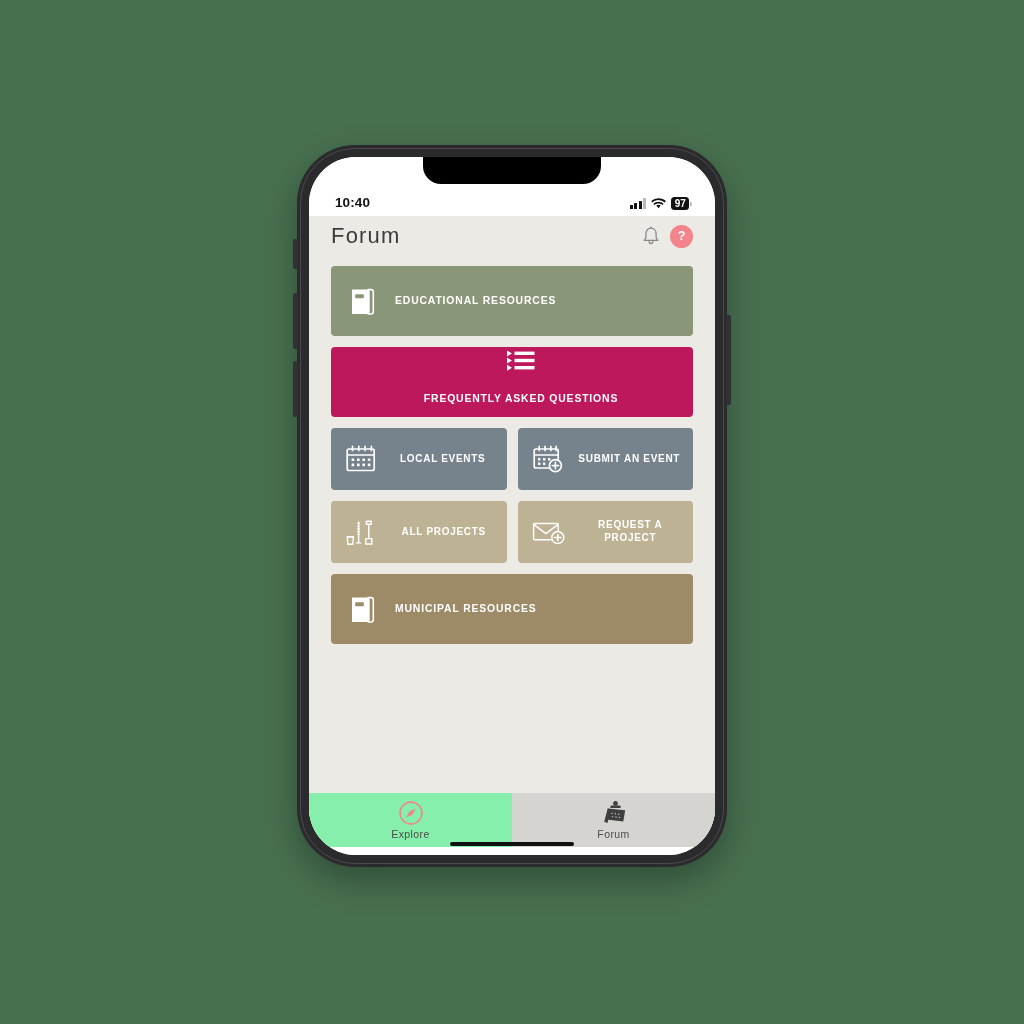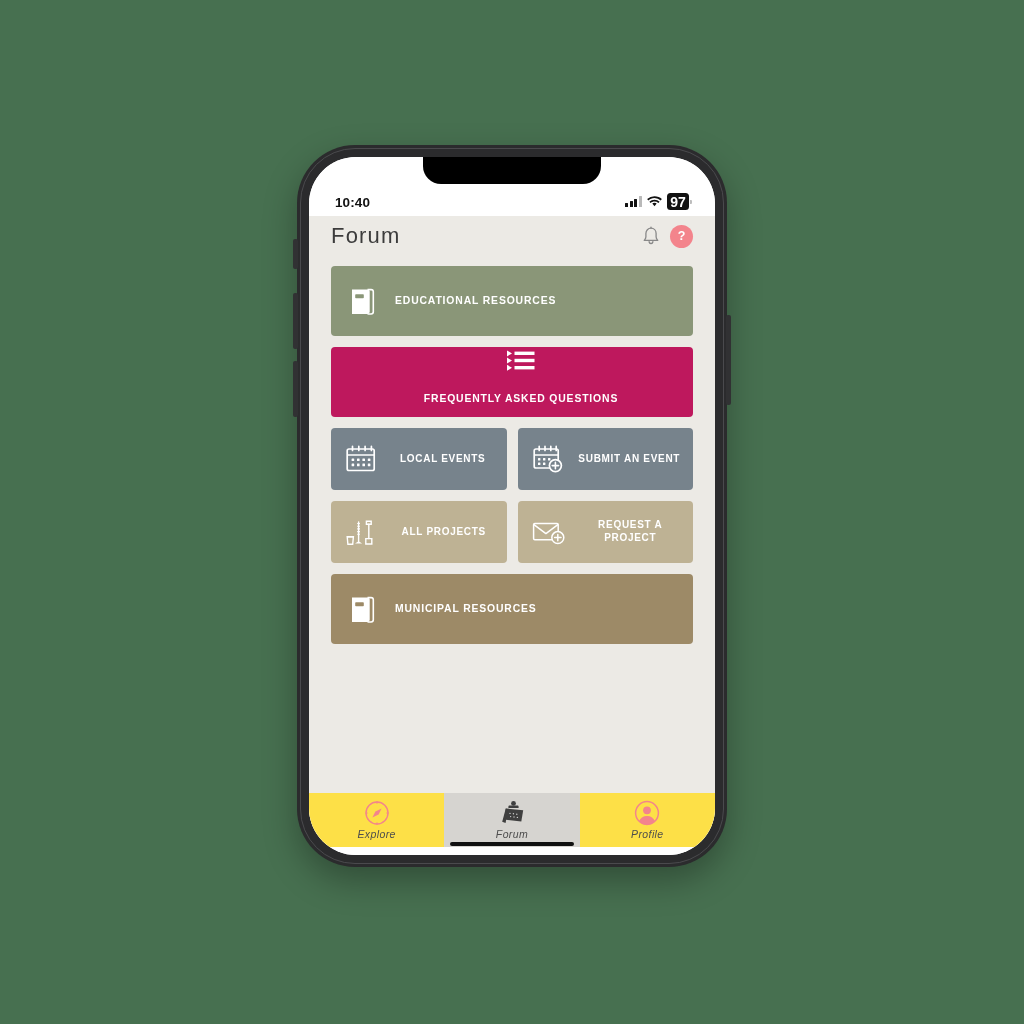--- a/index.html
+++ b/index.html
@@ -104,21 +104,21 @@
   }
   .signal-bars i:nth-child(1) { height: 4px; }
   .signal-bars i:nth-child(2) { height: 6px; }
   .signal-bars i:nth-child(3) { height: 8.5px; }
   .signal-bars i:nth-child(4) { height: 11px; background: #b9b9b9; }
 
   .battery-pill {
     background: #111;
     color: #fff;
     border-radius: 3.5px;
-    font-size: 14px;
+    font-size: 10px;
     font-weight: bold;
     padding: 1.5px 3.5px 1.5px 3.5px;
     line-height: 1;
     letter-spacing: -0.2px;
     position: relative;
   }
   .battery-pill::after {
     content: "";
     position: absolute;
     right: -2.5px; top: 50%;
@@ -234,22 +234,21 @@
     bottom: 0;
     height: 62px;
     background: #ffffff;
     display: flex;
     z-index: 10;
   }
   #tab-strip {
     display: flex;
     width: 100%;
     height: 54px;
-    background: #fde047;
-    font-style: italic;
+    background: #86efac;
   }
   .tab {
     flex: 1 1 0;
     display: flex;
     flex-direction: column;
     align-items: center;
     justify-content: center;
     gap: 2px;
     box-sizing: border-box;
   }
@@ -472,29 +471,19 @@
                 <circle cx="18.8" cy="14.2" r="0.7"></circle>
                   <circle cx="12.6" cy="16.6" r="0.7"></circle>
                 <circle cx="16" cy="17" r="0.7"></circle>
                   <circle cx="19.4" cy="17.4" r="0.7"></circle>
               </g>
             </svg>
           </span>
           <span class="tab-label">Forum</span>
         </div>
 
-        <div class="tab">
-          <span style="display:flex;">
-            <svg width="26" height="26" viewBox="0 0 26 26">
-              <circle cx="13" cy="13" r="11.4" fill="none" stroke="#f3848c" stroke-width="1.5"></circle>
-              <circle cx="13" cy="10.3" r="3.9" fill="#f3848c"></circle>
-              <path d="M4.9 21.6a8.6 8.6 0 0 1 16.2 0 11.4 11.4 0 0 1-16.2 0z" fill="#f3848c"></path>
-            </svg>
-          </span>
-          <span class="tab-label">Profile</span>
-        </div>
 
       </div>
       <div id="home-indicator"></div>
     </div>
 
   </div>
 </div>
 
 </body></html>

